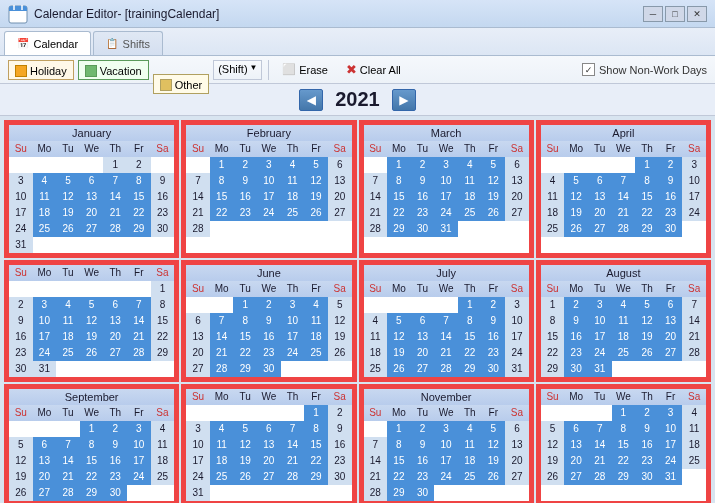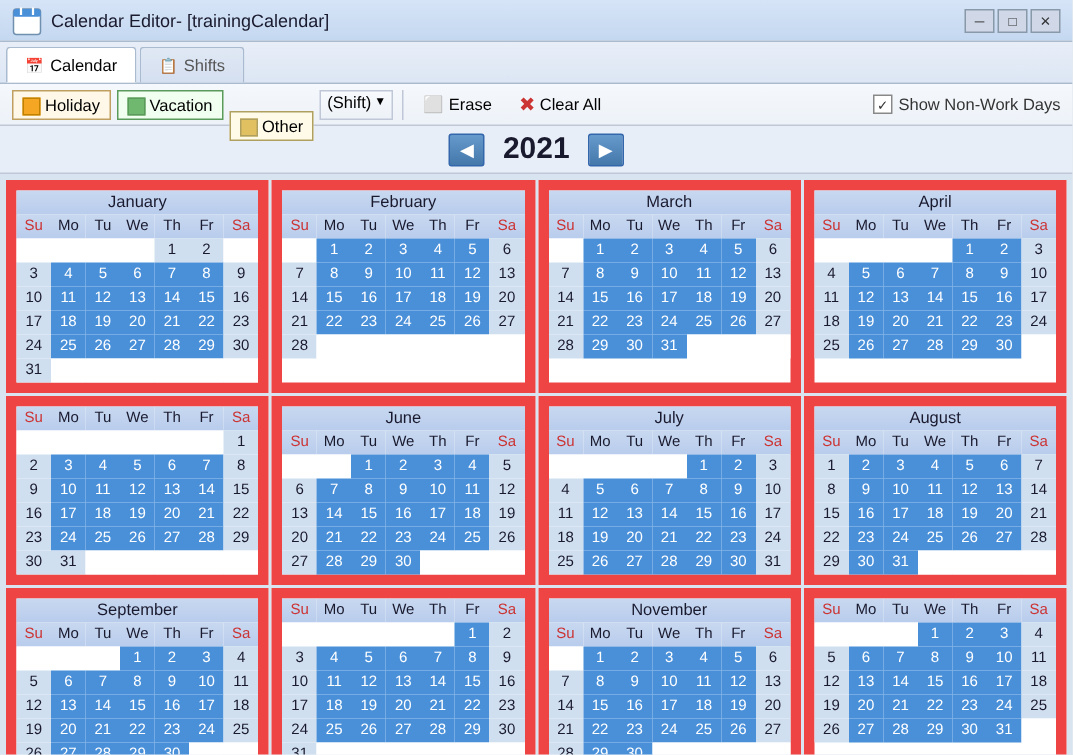--- a/index.html
+++ b/index.html
@@ -126,21 +126,21 @@
       display: grid;
       grid-template-columns: repeat(4, 1fr);
       gap: 2px;
       padding: 4px;
       background: #d8e4f0;
       overflow: hidden;
     }
     
     .month-cal {
       background: white;
-      border: 7px solid #ef4444;
+      border: 5px solid #ef4444;
     }
     .month-header {
       background: linear-gradient(to bottom, #c8d8f0, #b8ccec);
       text-align: center;
       padding: 2px 0;
       font-size: 11px;
       color: #1a1a2e;
       font-weight: normal;
     }
     .cal-row {

